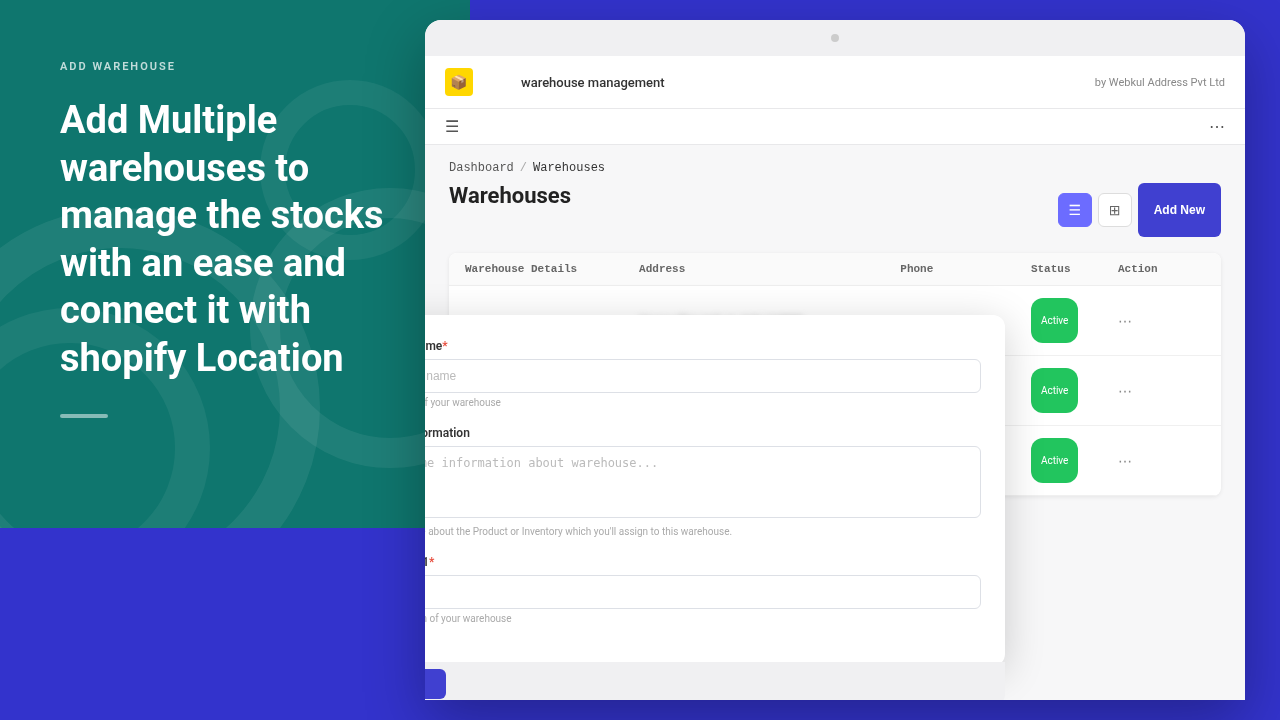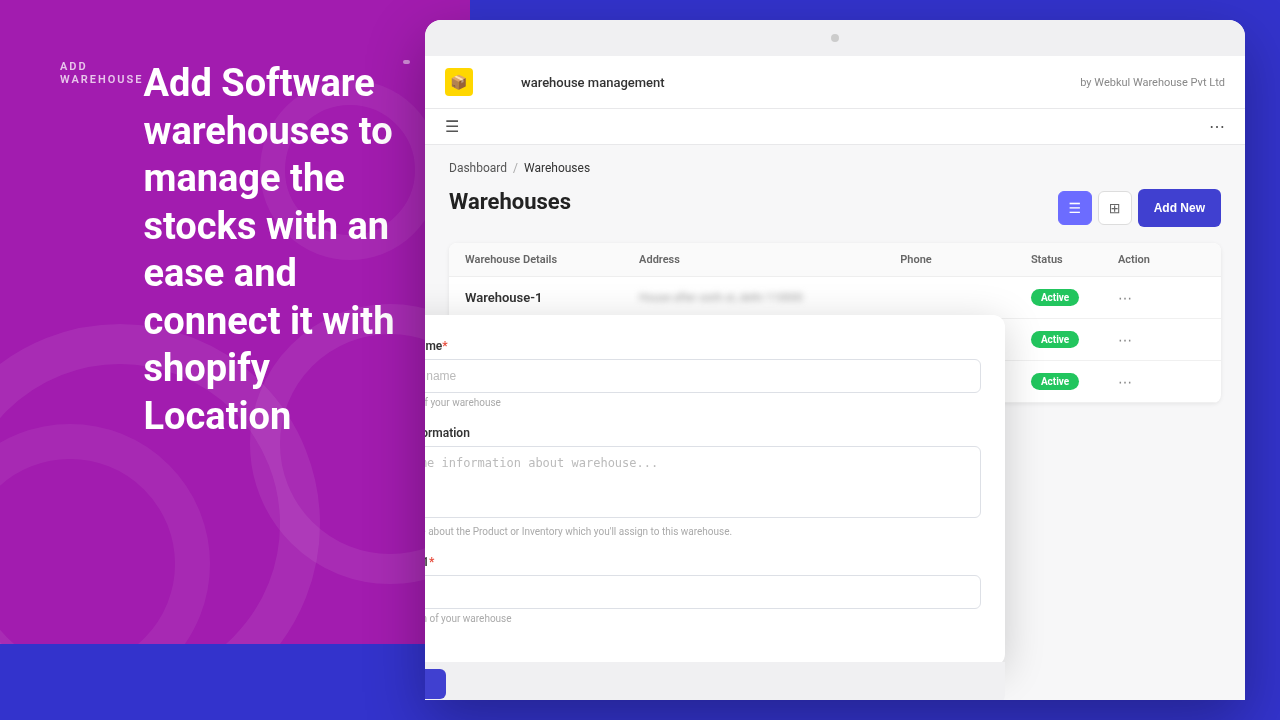--- a/index.html
+++ b/index.html
@@ -10,25 +10,25 @@
       font-family: -apple-system, BlinkMacSystemFont, 'Segoe UI', Roboto, sans-serif;
       background: #3333cc;
       position: relative;
     }
 
     
     .left-panel {
       position: absolute;
       left: 0; top: 0;
       width: 470px;
-      height: 644px;
-      background: #a21caf;
+      height: 528px;
+      background: #0f766e;
       padding: 60px 60px 60px 60px;
       display: flex;
-      flex-direction: row;
+      flex-direction: column;
       overflow: hidden;
     }
 
     .left-panel::before {
       content: '';
       position: absolute;
       width: 320px;
       height: 320px;
       border-radius: 50%;
       border: 40px solid rgba(255,255,255,0.07);
@@ -184,21 +184,22 @@
       position: relative;
     }
 
     
     .breadcrumb {
       display: flex;
       align-items: flex-start;
       gap: 6px;
       font-size: 12px;
       color: #666;
-      margin-bottom: 14px;
+      margin-bottom: 8px;
+      font-family: Liberation Mono, monospace;
     }
 
     .breadcrumb-link {
       color: #555;
       text-decoration: none;
     }
 
     .breadcrumb-sep {
       color: #aaa;
     }
@@ -251,41 +252,42 @@
     .view-btn.active {
       background: #6c6cff;
       border-color: #6c6cff;
       color: white;
     }
 
     .add-new-btn {
       background: #4040d0;
       color: white;
       border: none;
-      padding: 12px 16px;
+      padding: 20px 16px;
       border-radius: 6px;
       font-size: 12px;
       font-weight: 600;
       cursor: pointer;
     }
 
     
     .warehouse-table {
       background: white;
       border-radius: 8px;
       overflow: hidden;
       box-shadow: 0 1px 4px rgba(0,0,0,0.08);
     }
 
     .table-header {
       display: grid;
       grid-template-columns: 2fr 3fr 1.5fr 1fr 1fr;
       padding: 10px 16px;
       background: #fafafa;
       border-bottom: 1px solid #eee;
+      font-family: Liberation Mono, monospace;
     }
 
     .table-header-cell {
       font-size: 11px;
       font-weight: 600;
       color: #666;
       text-transform: capitalize;
     }
 
     .table-row {
@@ -314,22 +316,22 @@
     .address-blur {
       filter: blur(3px);
       user-select: none;
     }
 
     .status-badge {
       display: inline-block;
       background: #22c55e;
       color: white;
       font-size: 10px;
-      font-weight: 700;
-      padding: 3px 10px;
+      font-weight: 400;
+      padding: 17px 10px;
       border-radius: 12px;
     }
 
     .action-dots {
       color: #888;
       cursor: pointer;
       font-size: 14px;
     }
 
     
@@ -446,41 +448,41 @@
       pointer-events: none;
     }
   </style>
 </head>
 <body>
 
 <div class="left-panel">
   <div class="circle-deco-1"></div>
   <div class="circle-deco-2"></div>
   <p class="section-label">ADD WAREHOUSE</p>
-  <h2 class="main-heading">Add Software warehouses to manage the stocks with an ease and connect it with shopify Location</h2>
+  <h2 class="main-heading">Add Multiple warehouses to manage the stocks with an ease and connect it with shopify Location</h2>
   <div class="divider"></div>
 </div>
 
 <div class="right-panel">
   <div class="browser-window">
 
     <div class="browser-chrome">
       <div class="browser-dot"></div>
     </div>
 
     <div class="app-content">
 
       <div class="app-header">
         <div class="app-logo">
           <div class="logo-icon">
             <span>📦</span>
           </div>
           <span class="app-title">warehouse management</span>
         </div>
-        <span class="app-byline">by Webkul Warehouse Pvt Ltd</span>
+        <span class="app-byline">by Webkul Address Pvt Ltd</span>
       </div>
 
       <div class="app-toolbar">
         <div class="hamburger-icon">☰</div>
         <div class="dots-menu">⋯</div>
       </div>
 
       <div class="app-main">
 
         <div class="breadcrumb">

